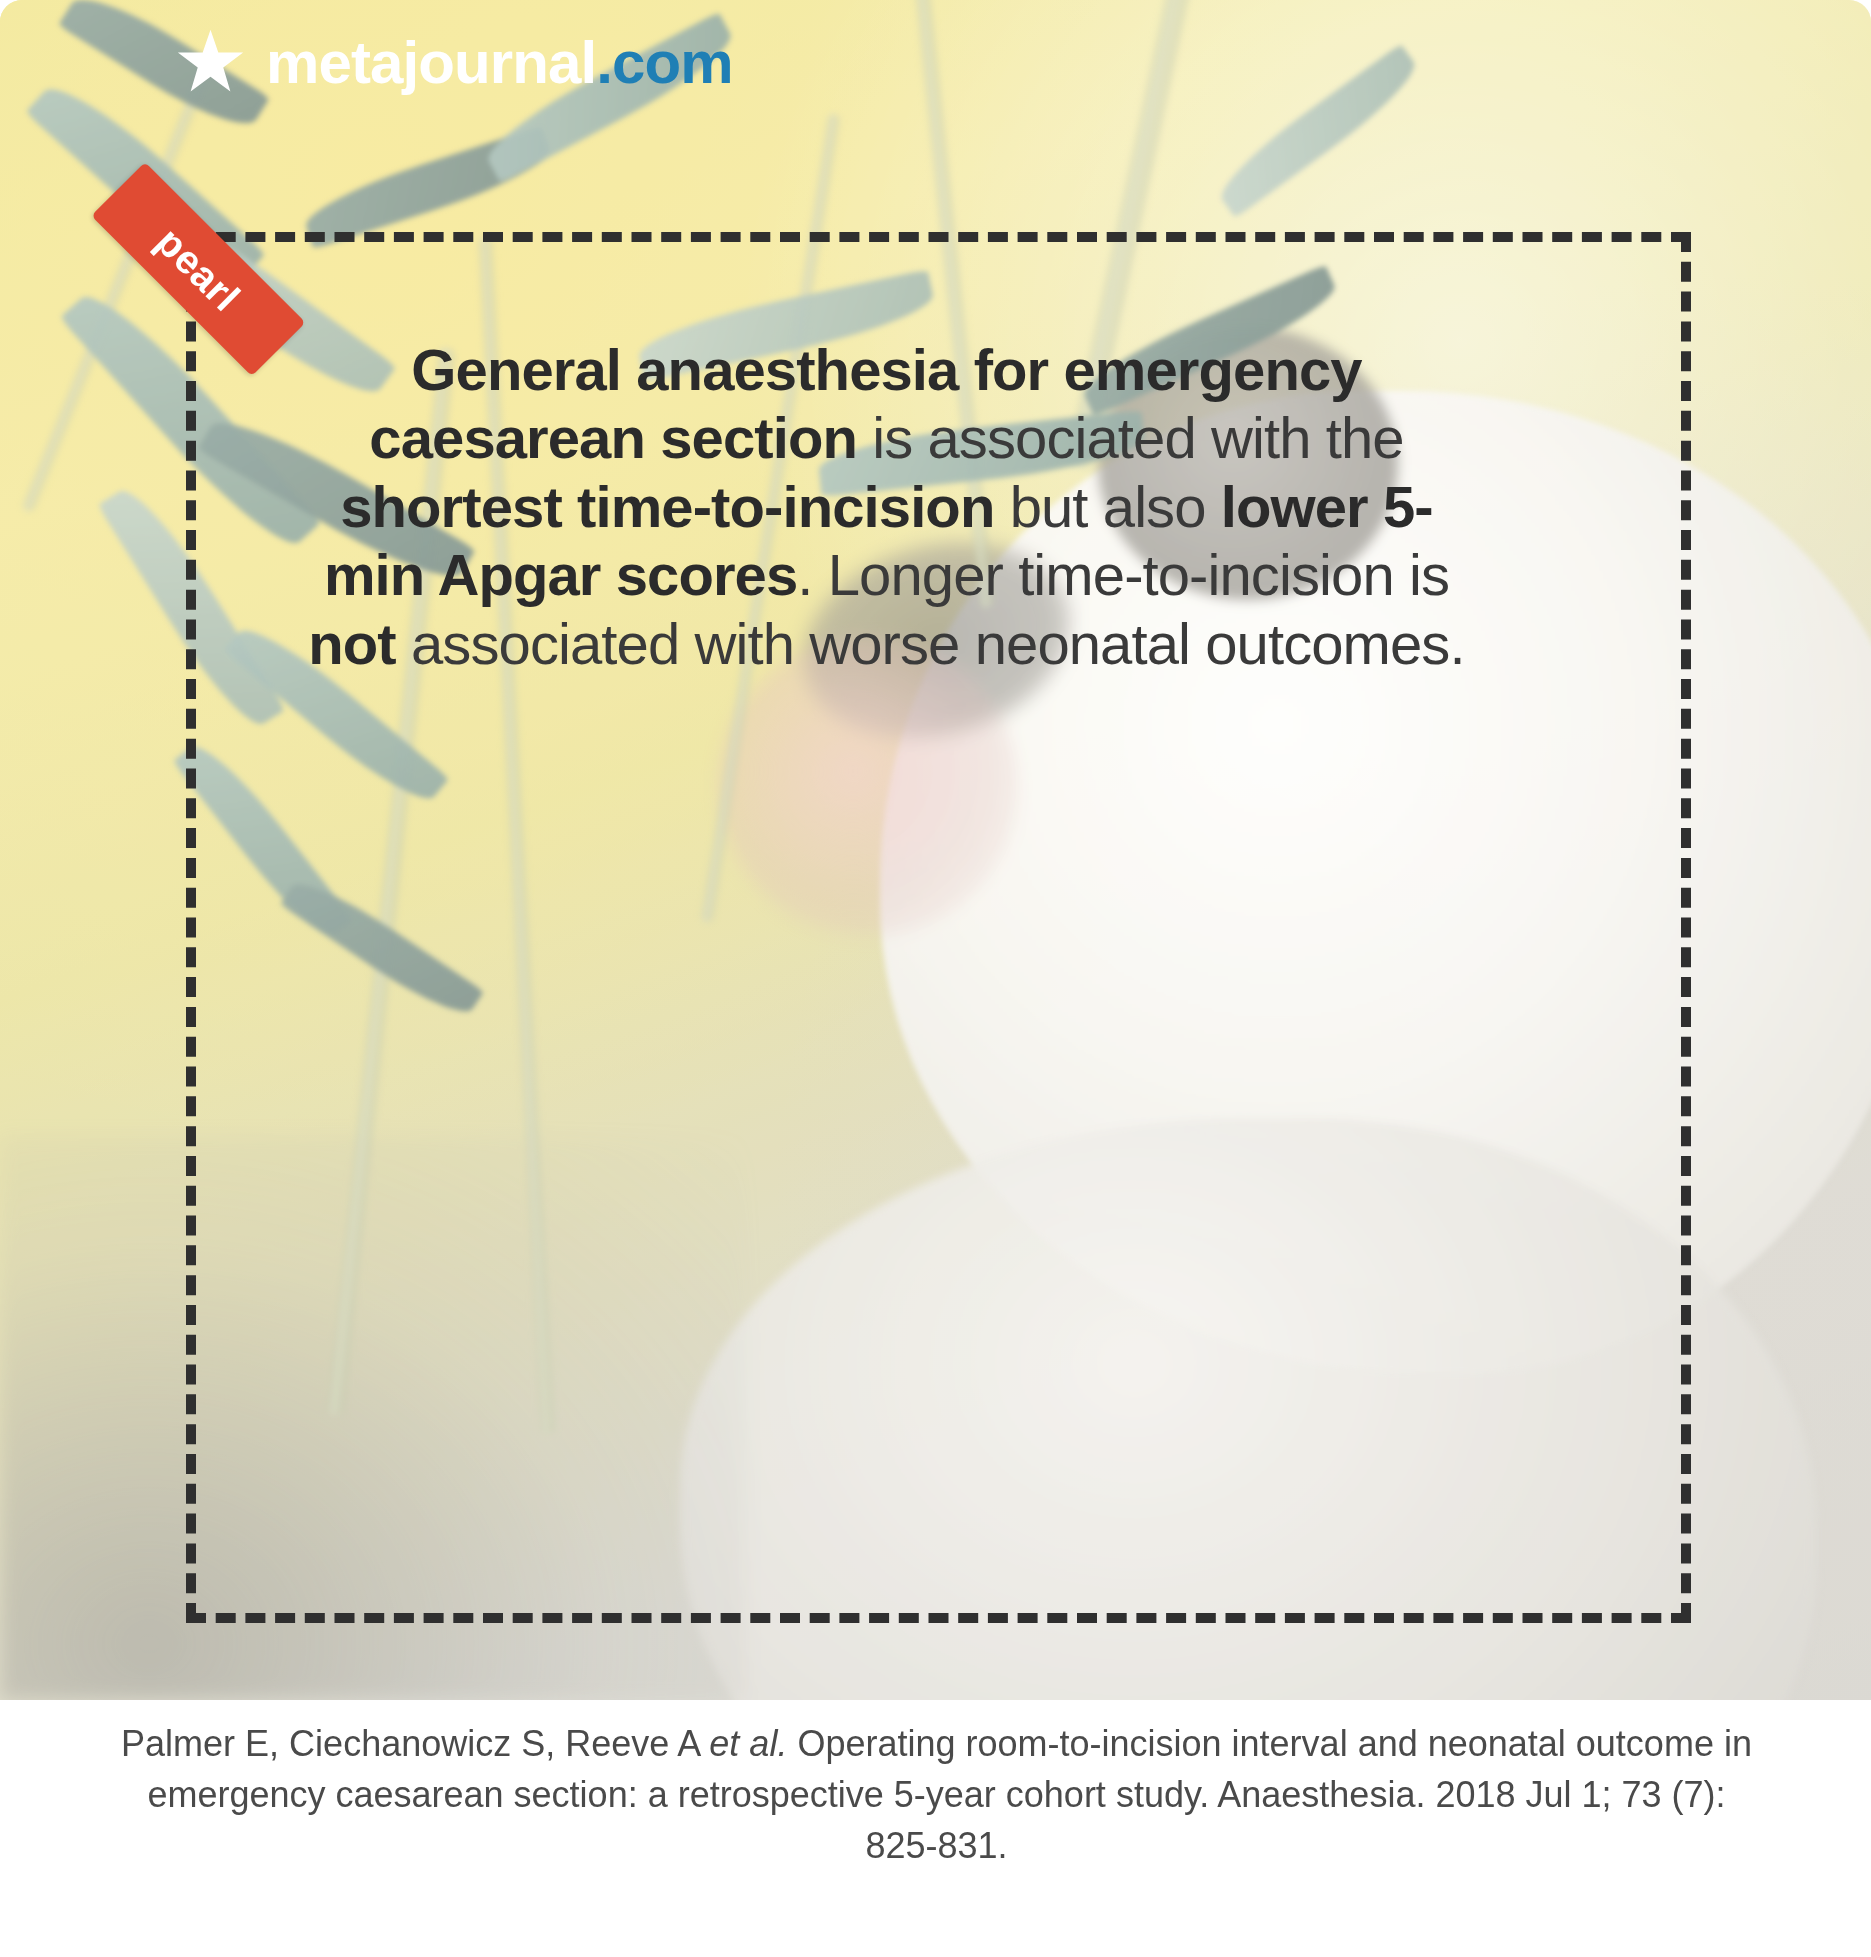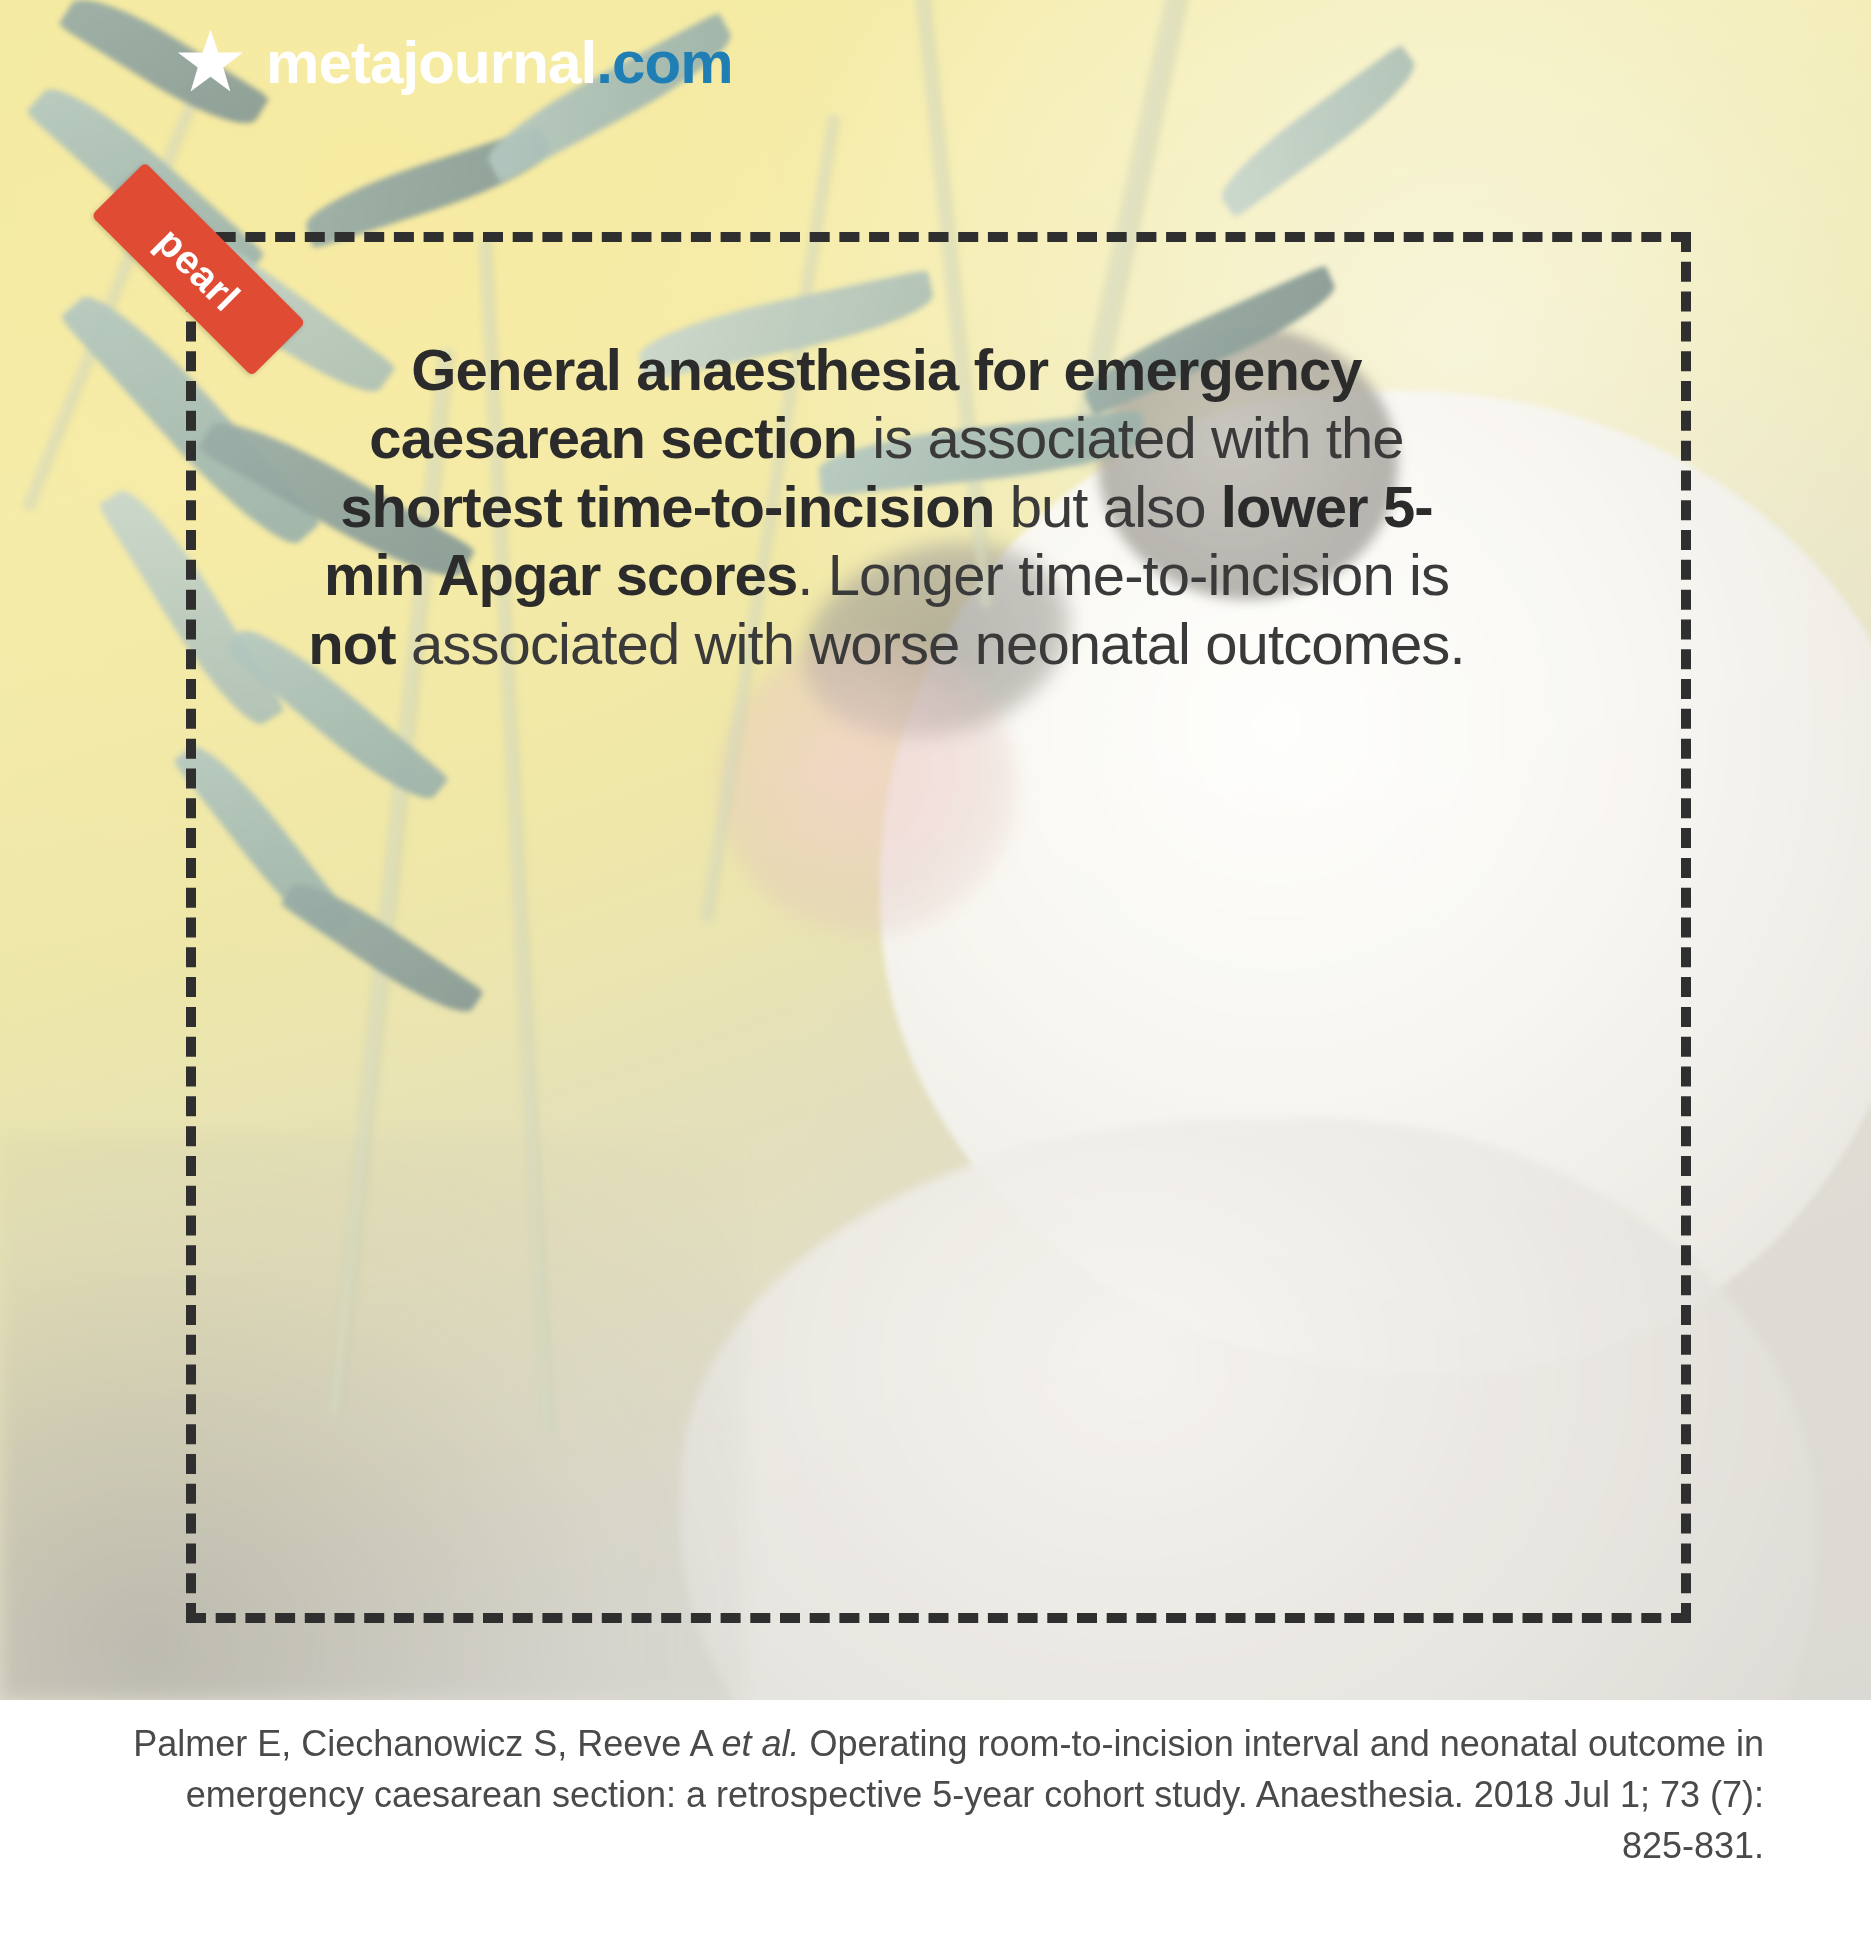--- a/index.html
+++ b/index.html
@@ -13,20 +13,21 @@
     font-family: "Liberation Sans", sans-serif;
     overflow: hidden;
   }
 
   .card {
     position: relative;
     width: 1871px;
     height: 1957px;
     overflow: hidden;
     background: #ffffff;
+    border-radius: 22px;
   }
 
   
   .photo {
     position: absolute;
     left: 0;
     top: 0;
     width: 1871px;
     height: 1700px;
     overflow: hidden;
@@ -218,21 +219,21 @@
     color: #2b2b2b;
     letter-spacing: -0.2px;
   }
 
   
   .citation {
     position: absolute;
     left: 109px;
     top: 1718px;
     width: 1655px;
-    text-align: right;
+    text-align: center;
     font-size: 36px;
     line-height: 1.42;
     color: #4a4a4a;
   }
   .citation i { font-style: italic; }
 </style>
 </head>
 <body>
 
 <div class="card">

